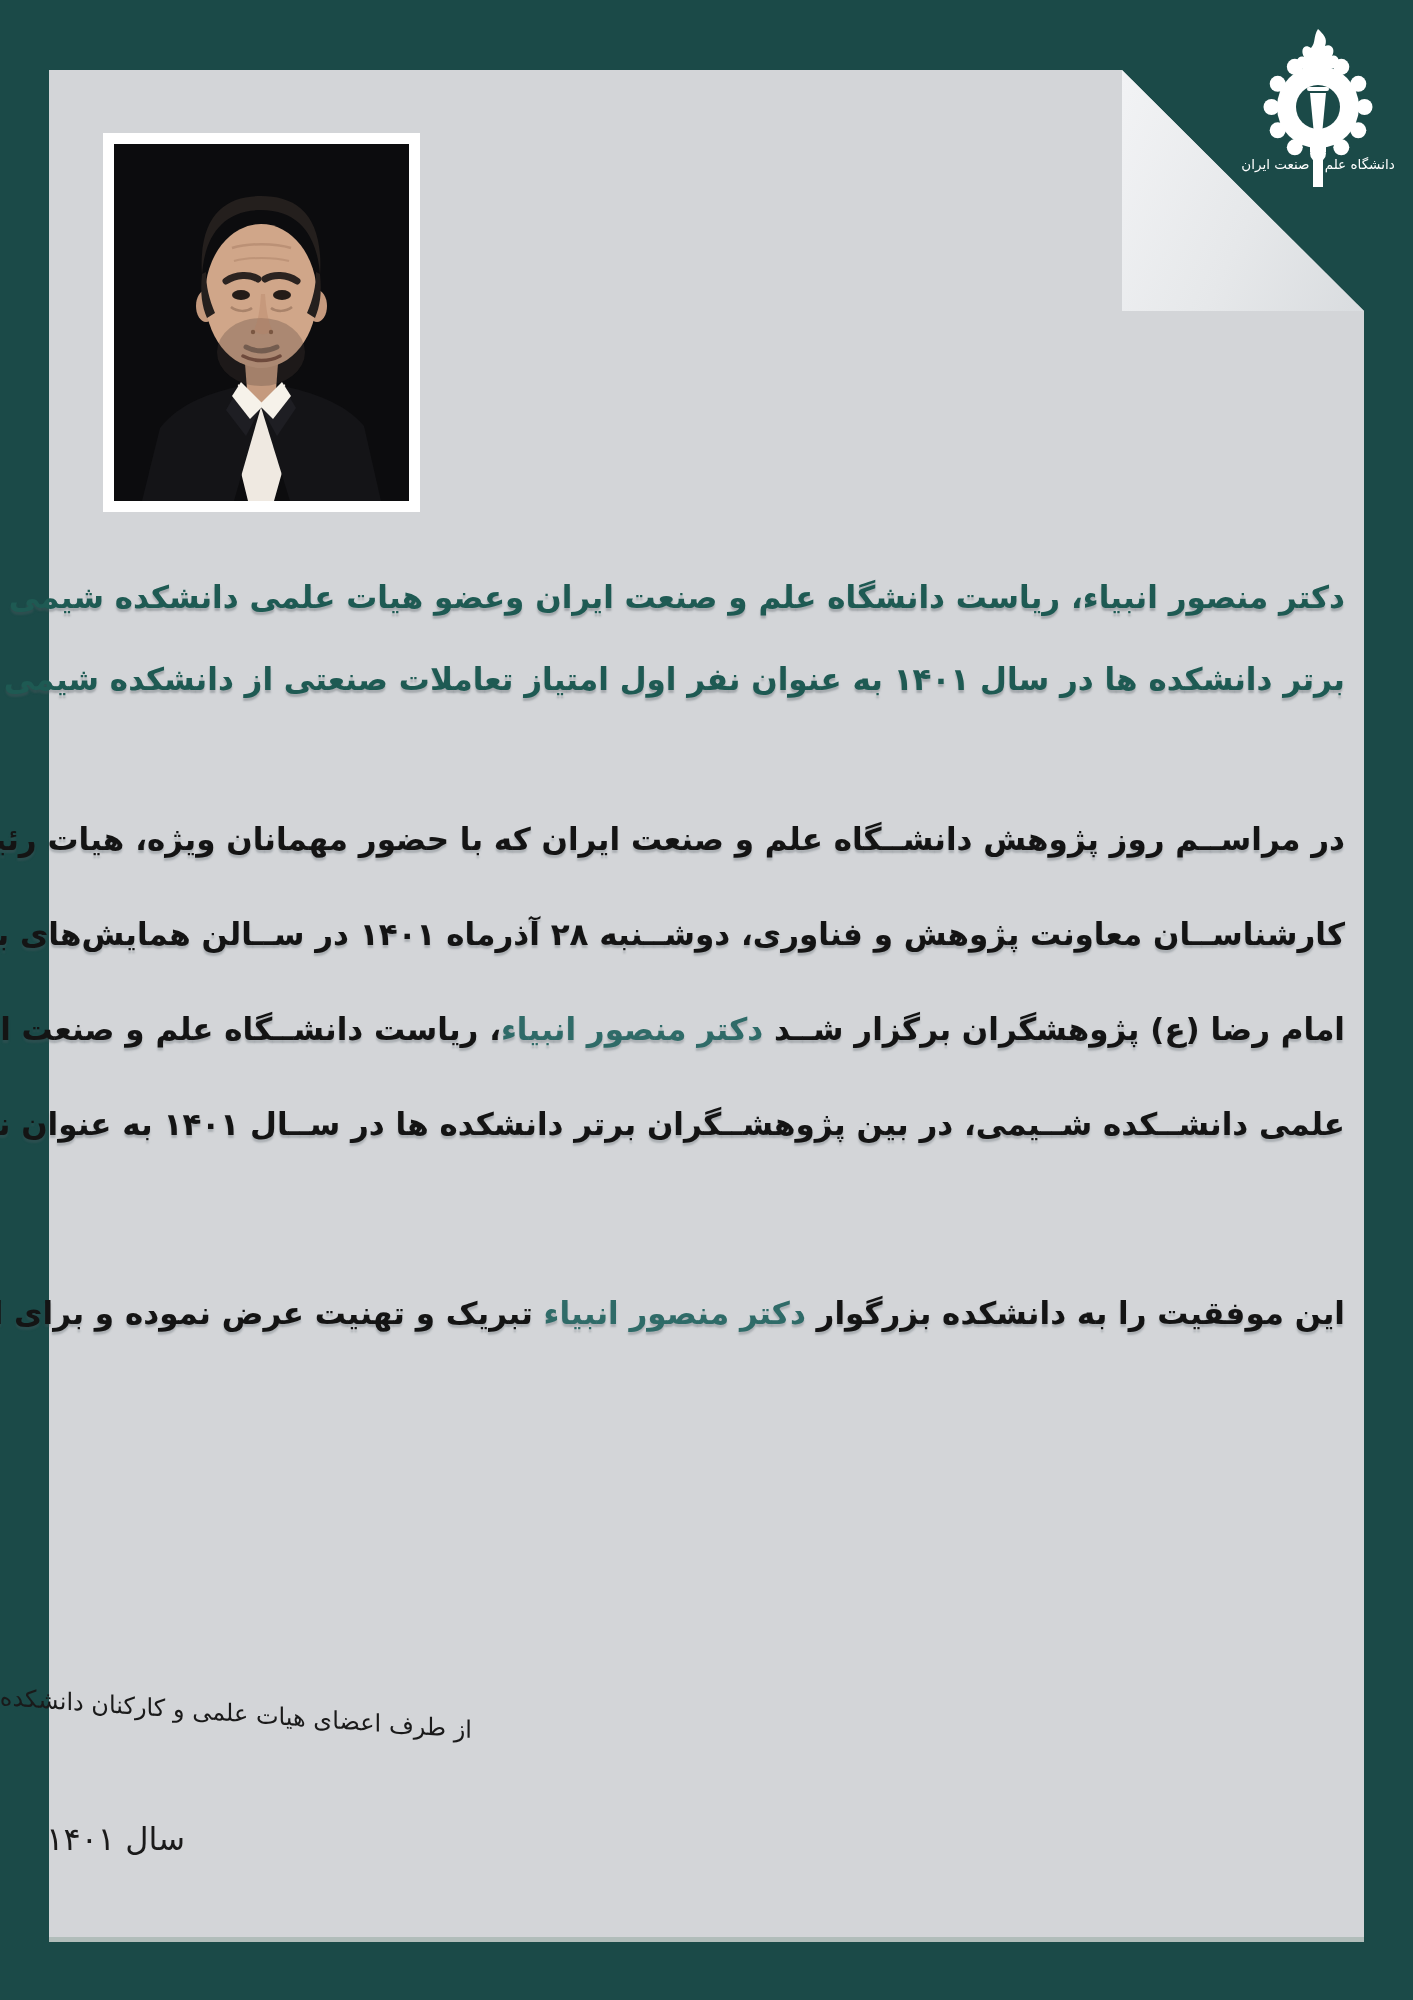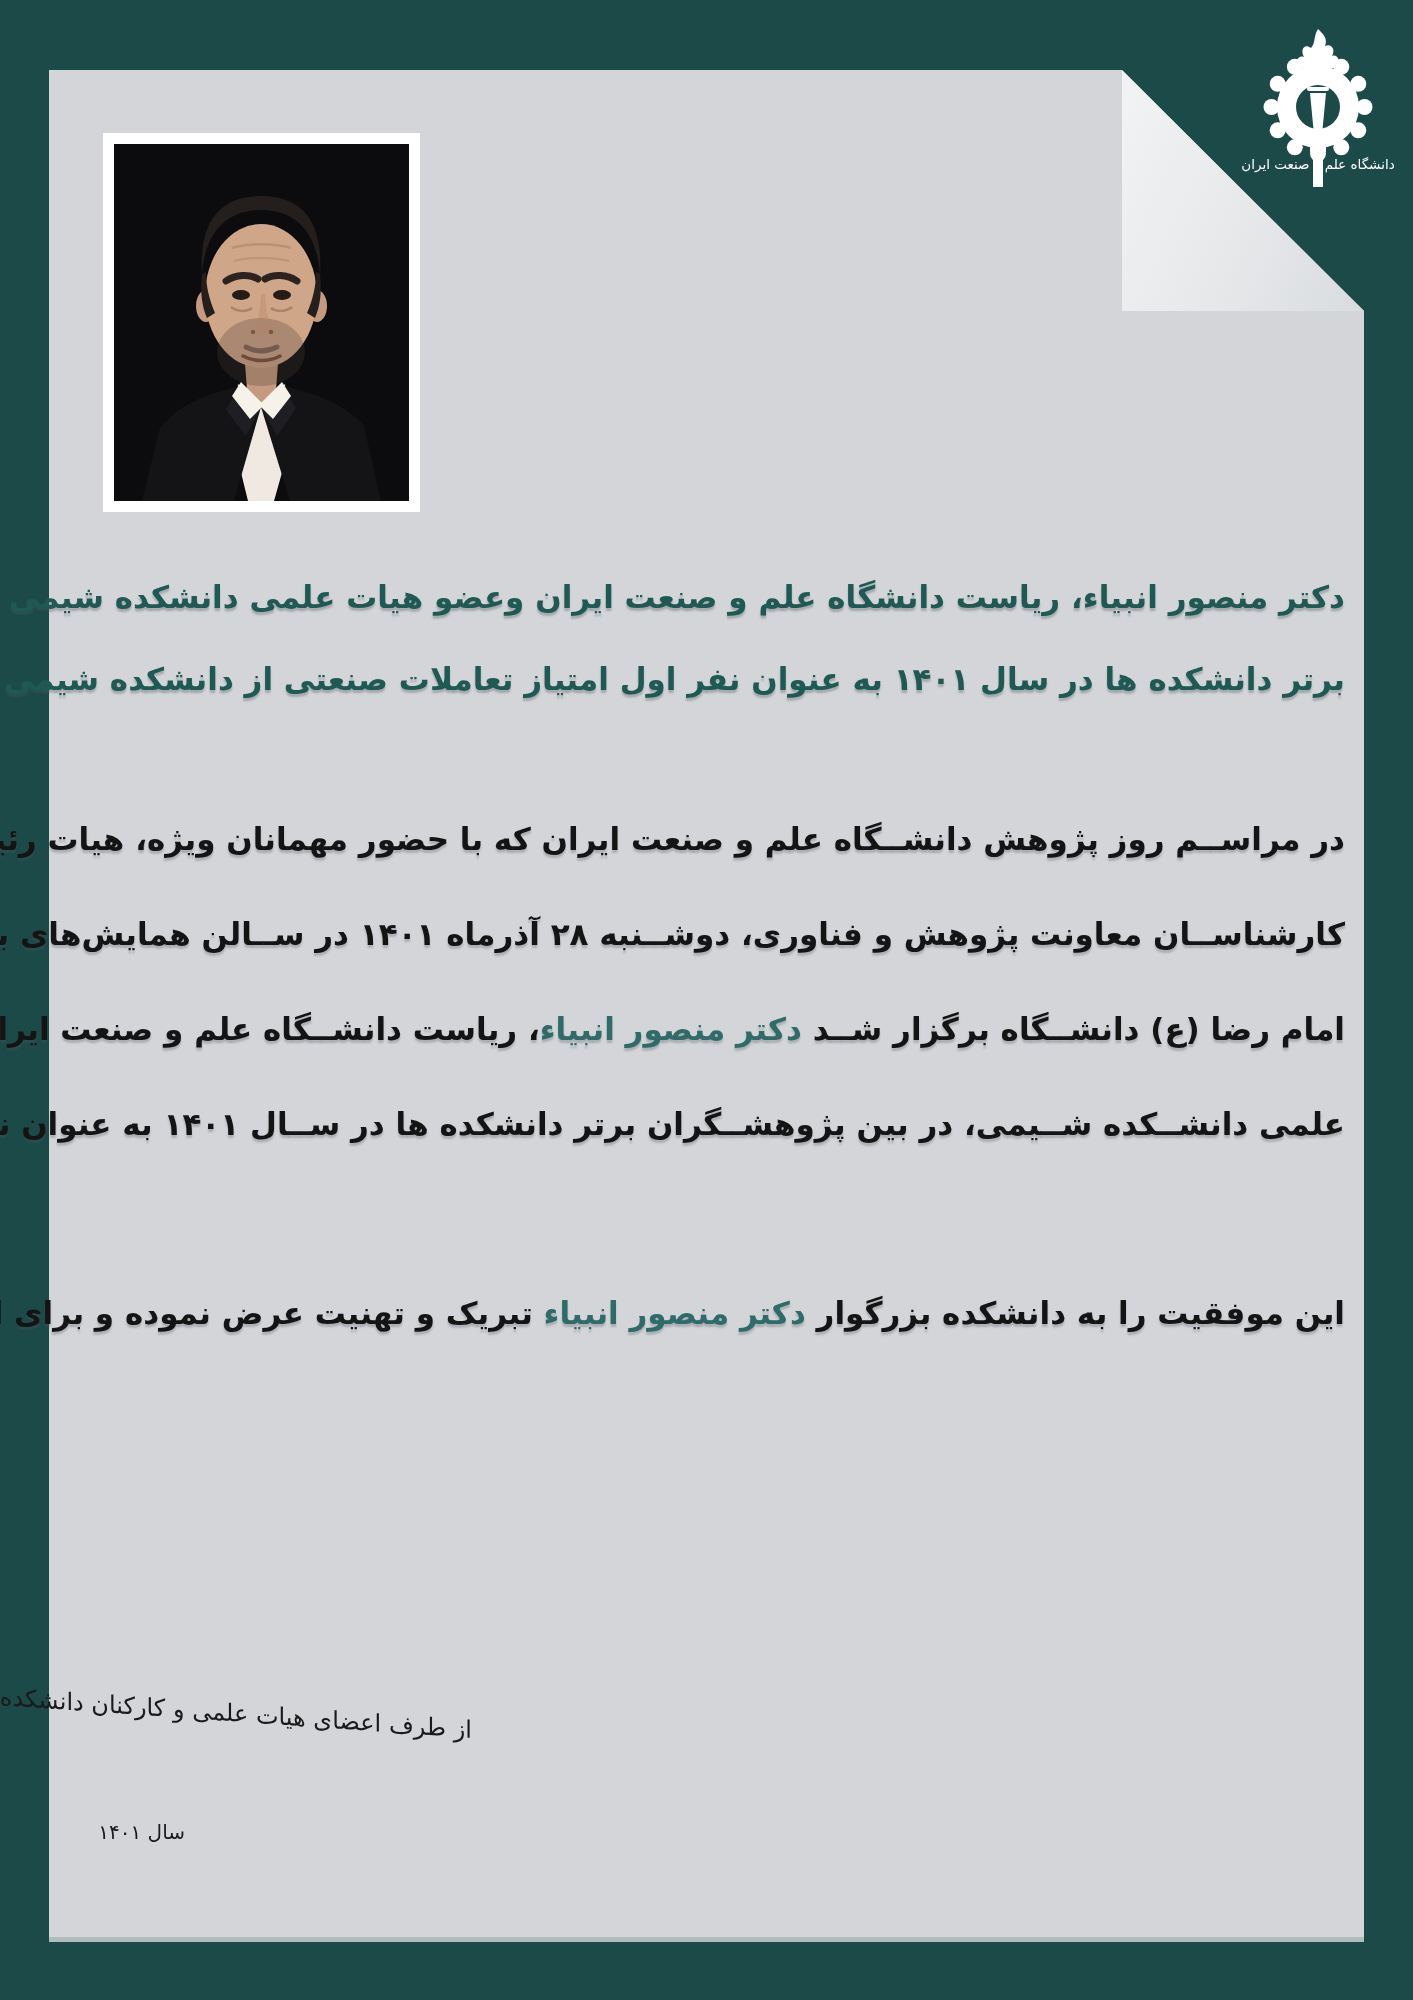--- a/index.html
+++ b/index.html
@@ -50,21 +50,21 @@
     text-shadow:0 3px 2px rgba(80,90,95,.30);
   }
   .p1{top:792px;}
   .p2{top:1266px;}
   .line{direction:rtl;text-align:right;white-space:nowrap;height:95px;line-height:95px;}
   .accent{color:var(--accent);}
   .sig{
     position:absolute;color:#1a1a1a;direction:rtl;white-space:nowrap;
   }
   .sig1{right:941px;top:1716px;font-size:24px;transform:skewY(4deg);transform-origin:100% 50%;}
-  .sig2{right:1228px;top:1820px;font-size:20px;}
+  .sig2{right:1228px;top:1820px;font-size:32px;}
 </style>
 </head>
 <body>
 
 <div class="card">
   <div class="card-strip"></div>
 </div>
 
 <div class="fold"></div>
 
@@ -149,21 +149,21 @@
 </div>
 
 <div class="title">
   <div class="title-line">دکتر منصور انبیاء، ریاست دانشگاه علم و صنعت ایران وعضو هیات علمی دانشکده شیمی در بین پژوهشگران</div>
   <div class="title-line">برتر دانشکده ها در سال ۱۴۰۱ به عنوان نفر اول امتیاز تعاملات صنعتی از دانشکده شیمی انتخاب گردید.</div>
 </div>
 
 <div class="para p1">
     <div class="line"><span>در مراســم روز پژوهش دانشــگاه علم و صنعت ایران که با حضور مهمانان ویژه، هیات رئیســه، اساتید و</span></div>
     <div class="line"><span>کارشناســان معاونت پژوهش و فناوری، دوشــنبه ۲۸ آذرماه ۱۴۰۱ در ســالن همایش‌های بین‌المللی</span></div>
-    <div class="line"><span>امام رضا (ع) دانشــگاه برگزار شــد </span><span class="accent">دکتر منصور انبیاء</span><span>، ریاست دانشــگاه علم و صنعت ایران وعضو هیات</span></div>
+    <div class="line"><span>امام رضا (ع) پژوهشگران برگزار شــد </span><span class="accent">دکتر منصور انبیاء</span><span>، ریاست دانشــگاه علم و صنعت ایران وعضو هیات</span></div>
     <div class="line"><span>علمی دانشــکده شــیمی، در بین پژوهشــگران برتر دانشکده ها در ســال ۱۴۰۱ به عنوان نفر اول امتیاز</span></div>
   </div>
 <div class="para p2">
     <div class="line"><span>این موفقیت را به دانشکده بزرگوار </span><span class="accent">دکتر منصور انبیاء</span><span> تبریک و تهنیت عرض نموده و برای ایشــان</span></div>
   </div>
 
 <div class="sig sig1">از طرف اعضای هیات علمی و کارکنان دانشکده شیمی</div>
 <div class="sig sig2">سال ۱۴۰۱</div>
 
 </body></html>

